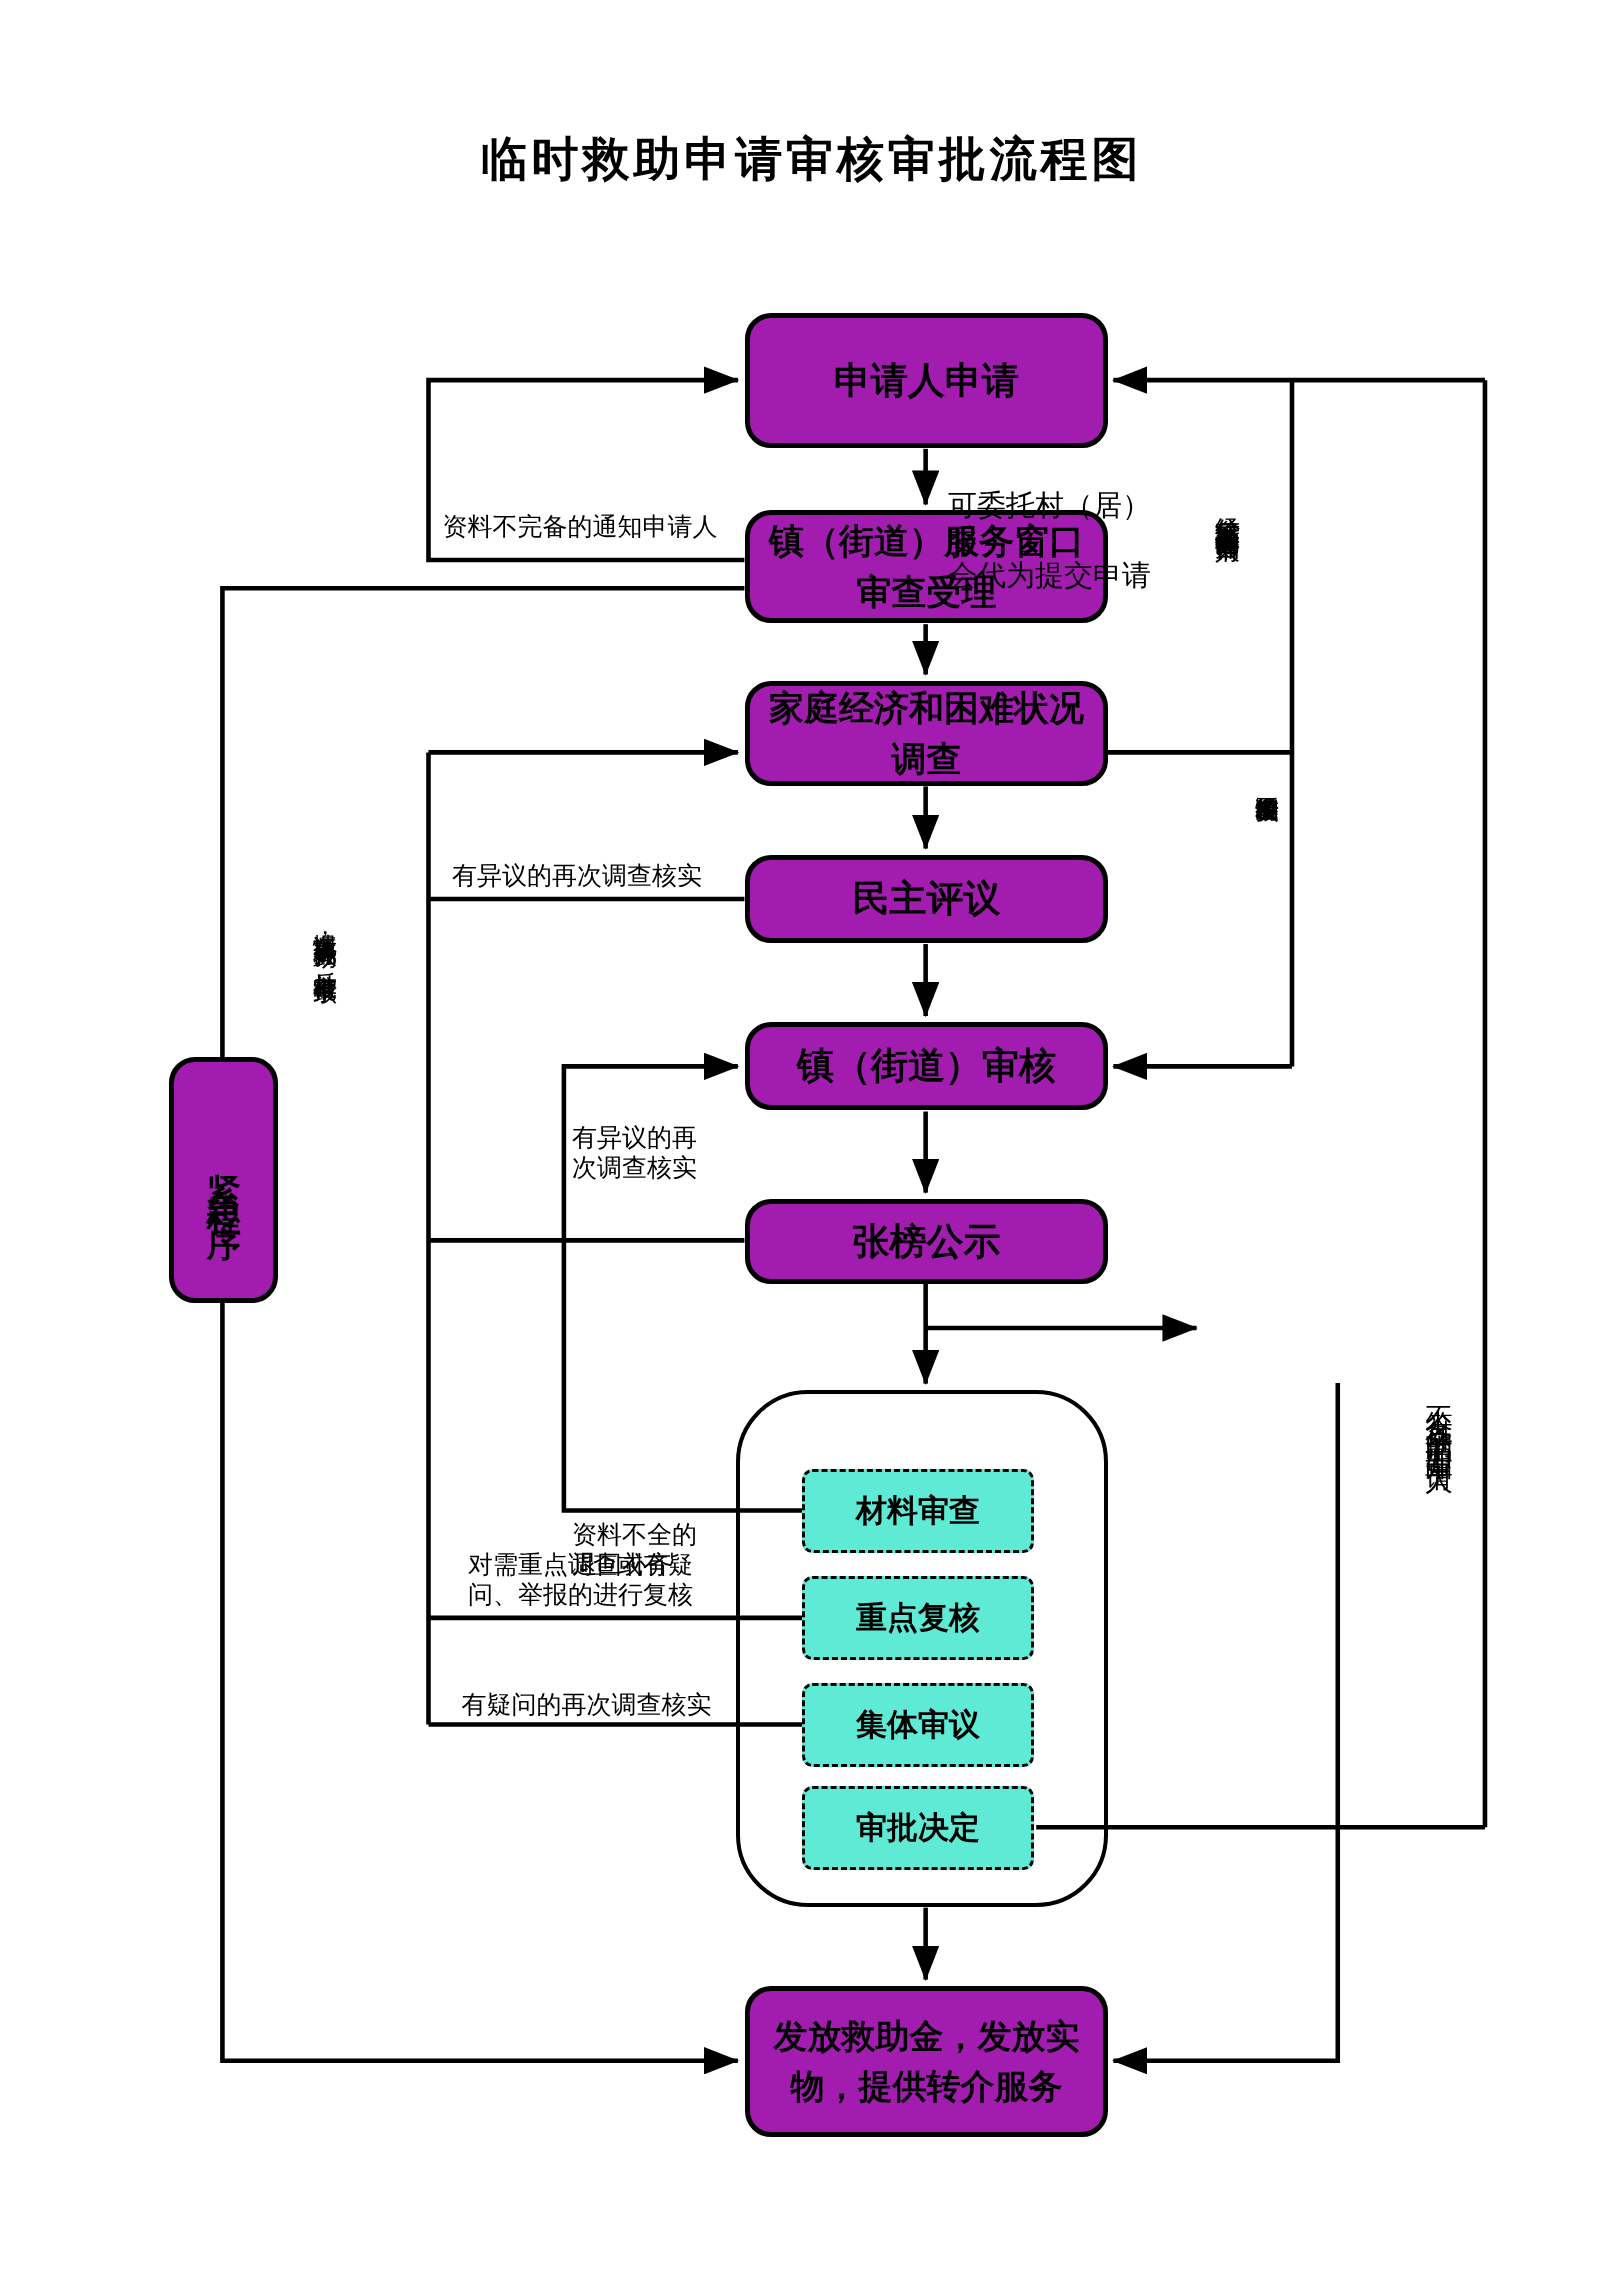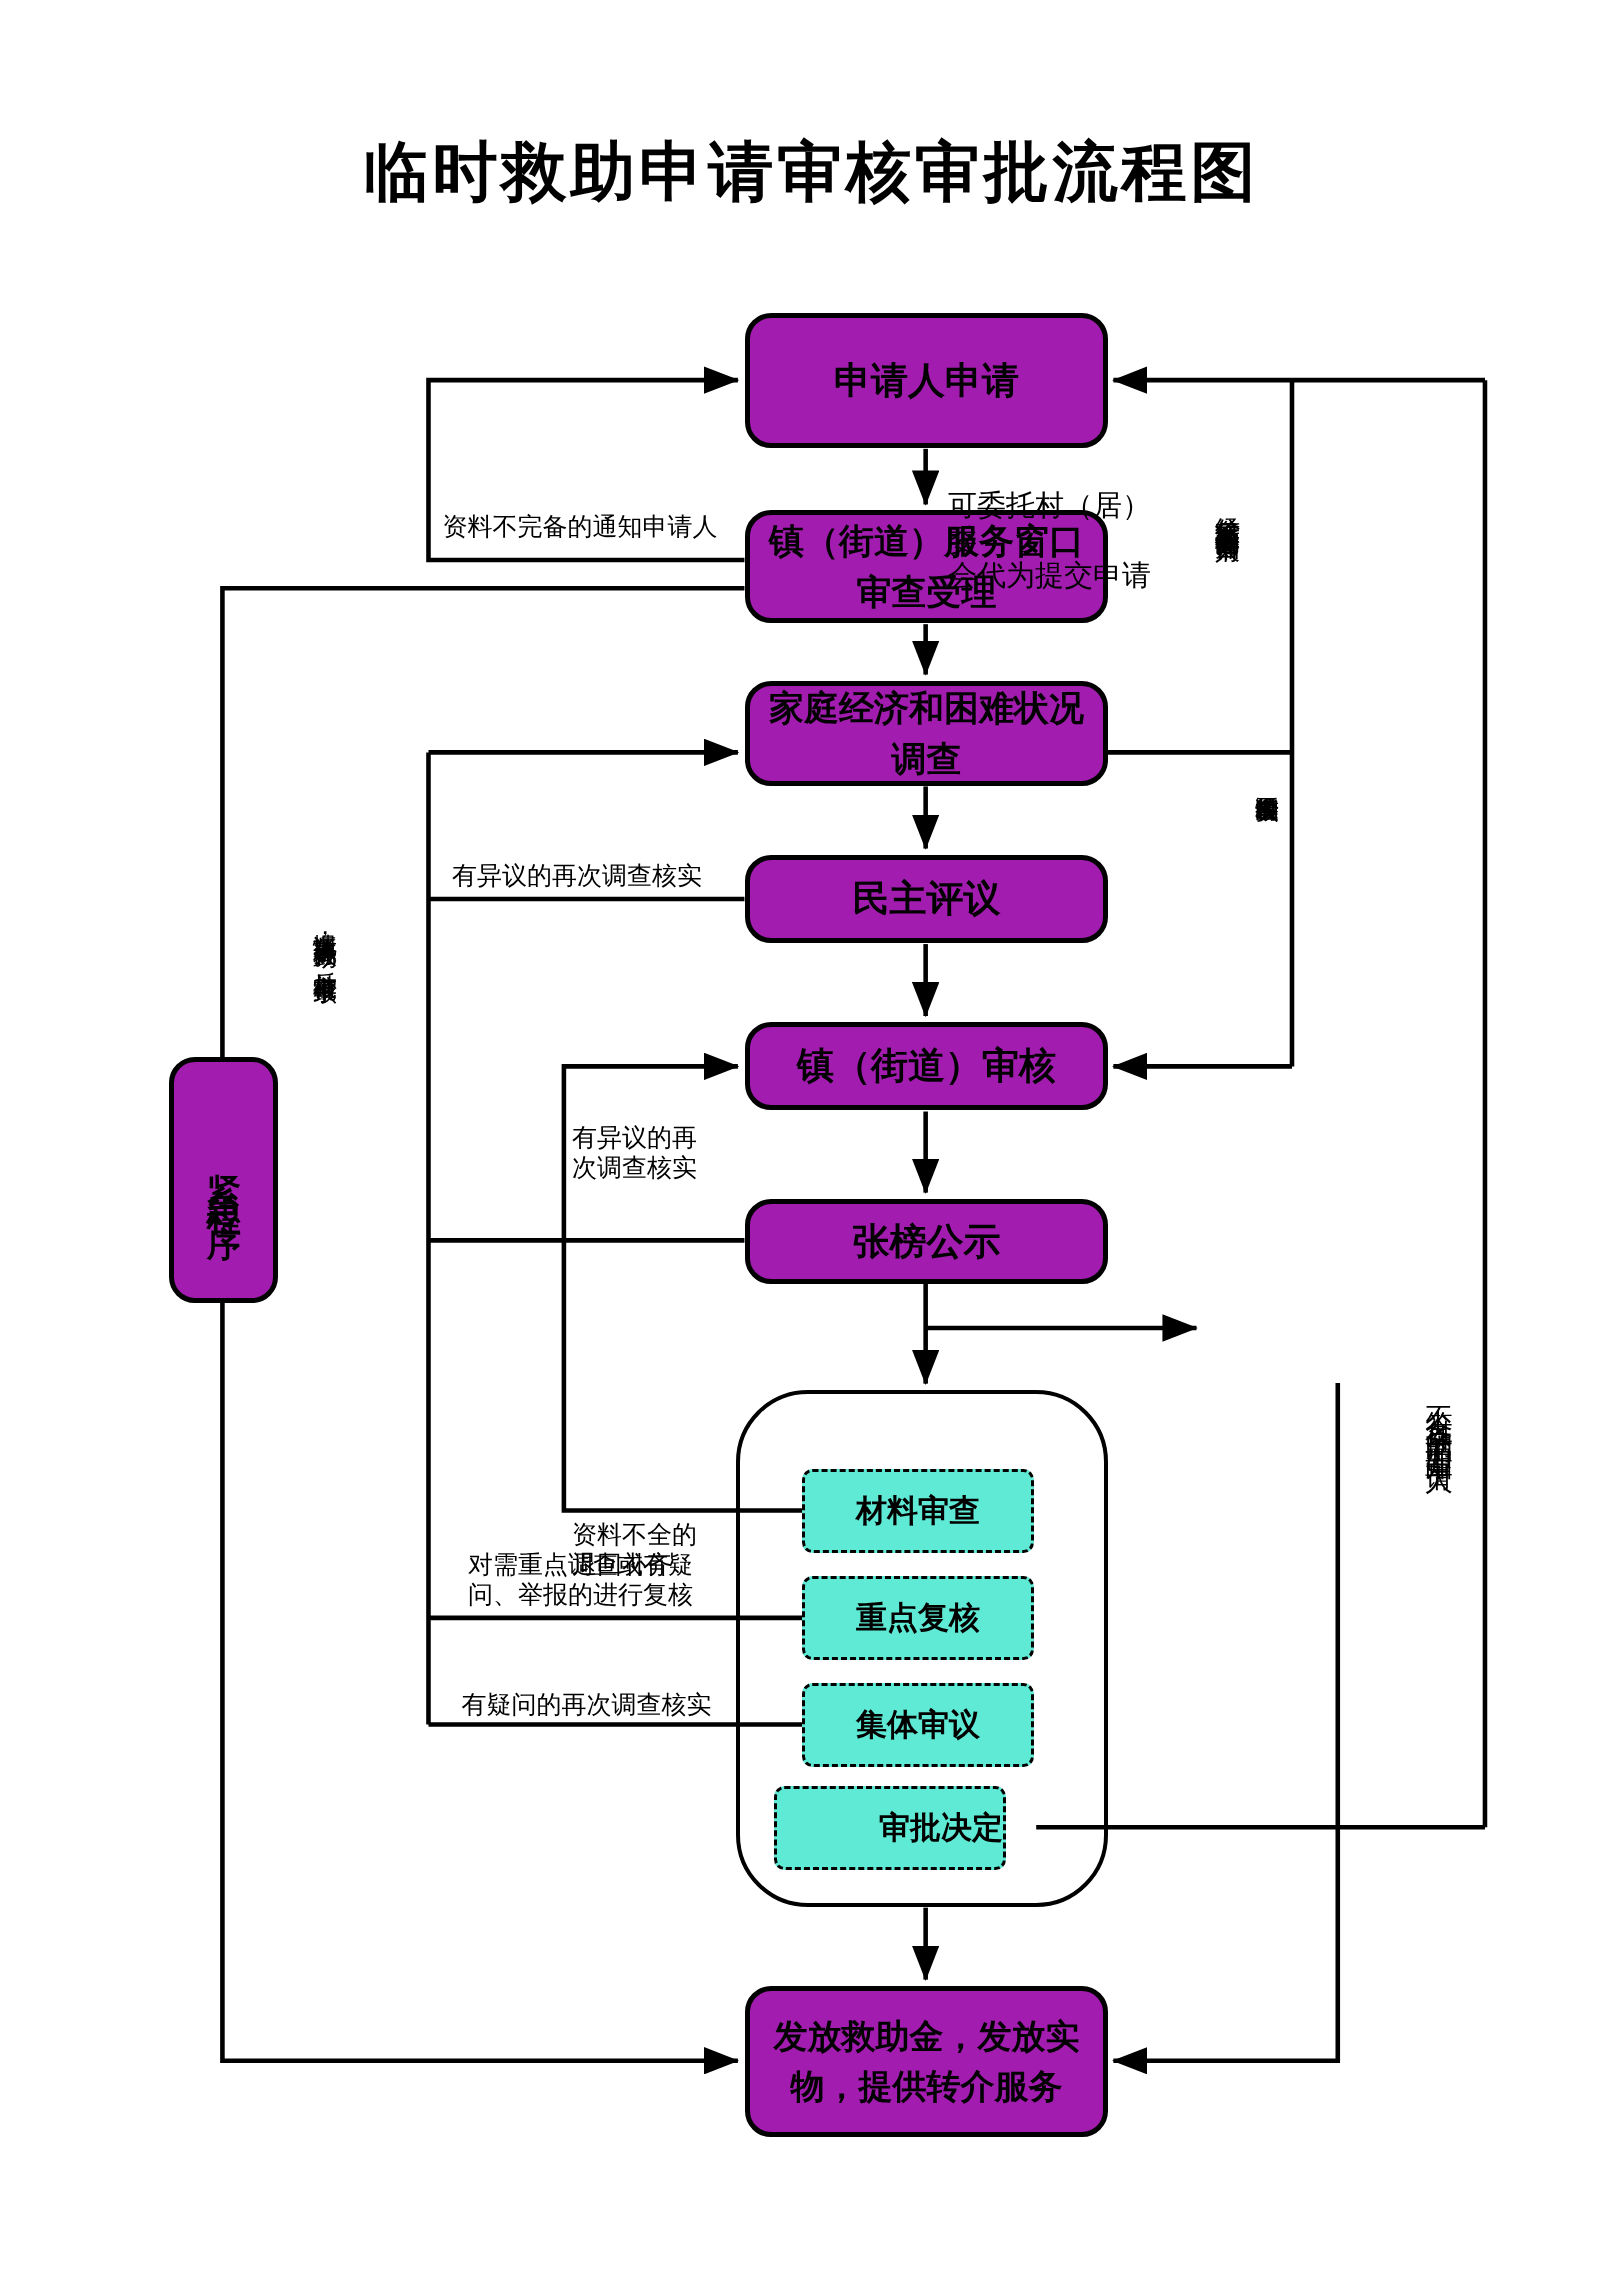--- a/index.html
+++ b/index.html
@@ -23,21 +23,21 @@
     height: 2295px;
   }
   .title {
     position: absolute;
     left: 0;
     top: 128px;
     width: 1623px;
     text-align: center;
     font-family: "Liberation Serif", serif;
     font-weight: bold;
-    font-size: 65px;
+    font-size: 47px;
     letter-spacing: 3.9px;
     white-space: pre-line;
   }
   .box {
     position: absolute;
     box-sizing: border-box;
     background: #a21caf;
     border: 5.9px solid #000;
     border-radius: 26px;
     display: flex;
@@ -160,21 +160,21 @@
   <div class="box" style="left:745px; top:681px; width:363px; height:105px; font-size:35px;"><span>家庭经济和困难状况
 调查</span></div>
   <div class="box" style="left:745px; top:855px; width:363px; height:88px;"><span>民主评议</span></div>
   <div class="box" style="left:745px; top:1022px; width:363px; height:88px;"><span>镇（街道）审核</span></div>
   <div class="box" style="left:745px; top:1199px; width:363px; height:85px;"><span>张榜公示</span></div>
 
   <div class="bigbox" style="left:736px; top:1390px; width:372px; height:517px;"></div>
   <div class="dashedbox" style="left:802px; top:1469px; width:232px; height:84px;"><span>材料审查</span></div>
   <div class="dashedbox" style="left:802px; top:1576px; width:232px; height:84px;"><span>重点复核</span></div>
   <div class="dashedbox" style="left:802px; top:1683px; width:232px; height:84px;"><span>集体审议</span></div>
-  <div class="dashedbox" style="left:774px; top:1786px; width:232px; height:84px;justify-content:flex-end;"><span>审批决定</span></div>
+  <div class="dashedbox" style="left:802px; top:1786px; width:232px; height:84px;"><span>审批决定</span></div>
 
 
   <div class="box" style="left:745px; top:1986px; width:363px; height:151px; font-size:34px;"><span>发放救助金，发放实
 物，提供转介服务</span></div>
 
   <div class="box vbox" style="left:169px; top:1057px; width:109px; height:246px;"><span>紧急程序</span></div>
 
   <div class="elabel big" style="left:948px; top:488px; width:222px;">可委托村（居）委
 会代为提交申请</div>
   <div class="elabel center" style="left:433px; top:512px; width:294px;">资料不完备的通知申请人</div>

